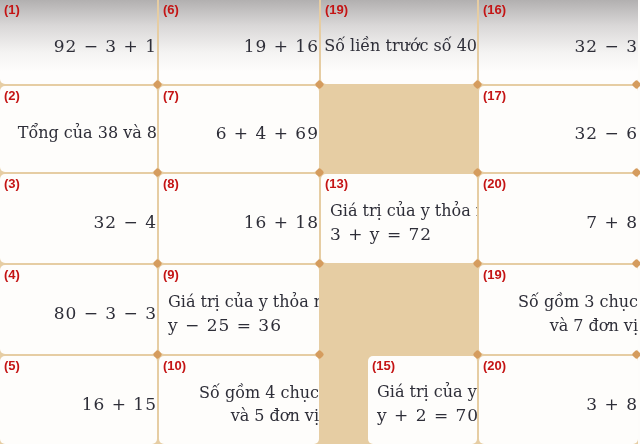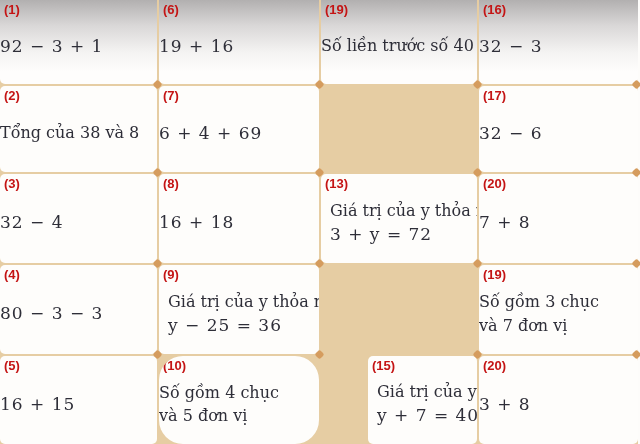--- a/index.html
+++ b/index.html
@@ -31,21 +31,21 @@
     position:absolute;top:2px;left:4px;
     font-family:"Liberation Sans", sans-serif;
     font-weight:700;
     font-size:13px;
     color:#c41414;
   }
   .cell .content{
     box-sizing:border-box;
     height:100%;width:100%;
     display:flex;flex-direction:column;
-    justify-content:center;align-items:flex-start;
+    justify-content:center;align-items:flex-end;
     padding-top:8px;
     color:#2e2e38;
     font-size:16px;
     line-height:1.45;
   }
   .cell .content.align-left{
     align-items:flex-start;
     padding-left:9px;padding-right:4px;
   }
   .line{white-space:nowrap;}
@@ -121,21 +121,21 @@
         <div class="line math">16 + 18</div>
       </div>
     </div>
     <div class="cell" style="grid-area: 4 / 2;">
       <span class="label">(9)</span>
       <div class="content align-left">
         <div class="line">Giá trị của y thỏa mãn</div>
         <div class="line math">y − 25 = 36</div>
       </div>
     </div>
-    <div class="cell" style="grid-area: 5 / 2; border-radius: 24px;">
+    <div class="cell" style="grid-area: 5 / 2;">
       <span class="label">(10)</span>
       <div class="content align-center">
         <div class="line">Số gồm 4 chục</div>
         <div class="line">và 5 đơn vị</div>
       </div>
     </div>
     <div class="cell shaded" style="grid-area: 1 / 3;">
       <span class="label">(19)</span>
       <div class="content align-center">
         <div class="line">Số liền trước số 40</div>
@@ -145,21 +145,21 @@
       <span class="label">(13)</span>
       <div class="content align-left">
         <div class="line">Giá trị của y thỏa mãn</div>
         <div class="line math">3 + y = 72</div>
       </div>
     </div>
     <div class="cell" style="grid-area: 5 / 3; margin-left: 47px;">
       <span class="label">(15)</span>
       <div class="content align-left">
         <div class="line">Giá trị của y thỏa mãn</div>
-        <div class="line math">y + 7 = 40</div>
+        <div class="line math">y + 2 = 70</div>
       </div>
     </div>
     <div class="cell shaded" style="grid-area: 1 / 4;">
       <span class="label">(16)</span>
       <div class="content align-center">
         <div class="line math">32 − 3</div>
       </div>
     </div>
     <div class="cell" style="grid-area: 2 / 4;">
       <span class="label">(17)</span>

